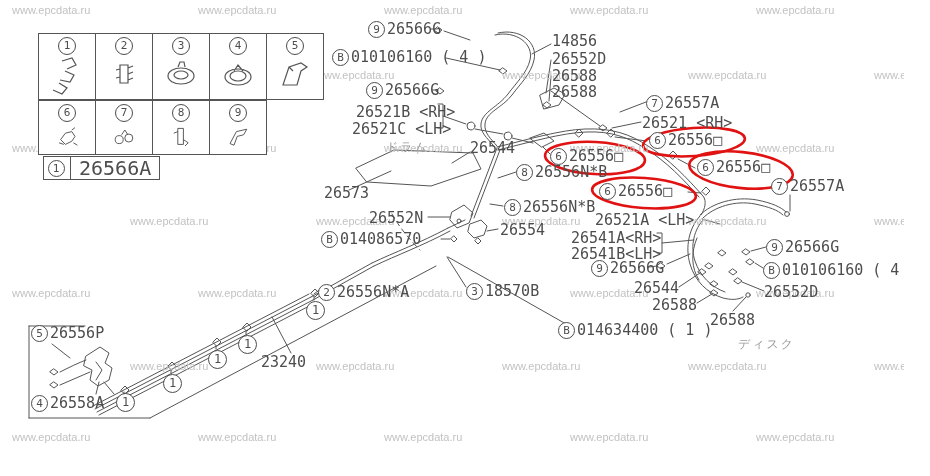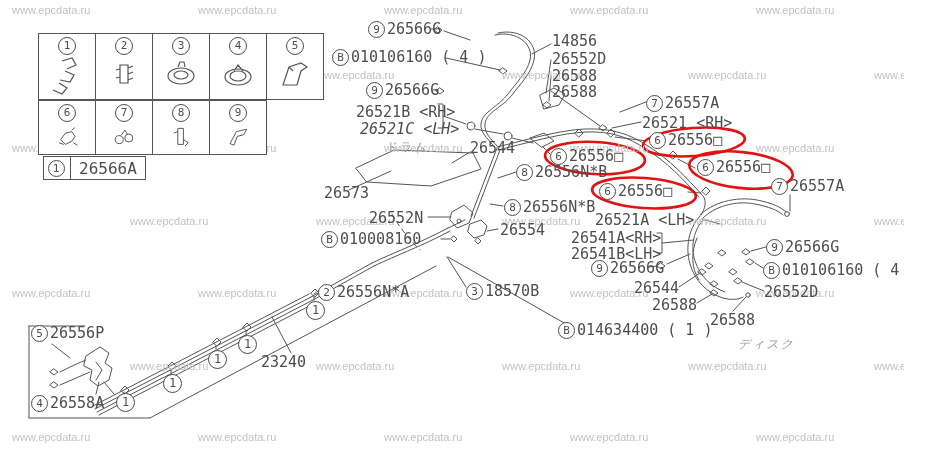--- a/index.html
+++ b/index.html
@@ -19,21 +19,21 @@
         letter-spacing:2px;white-space:nowrap;}
   #legend{position:absolute;}
   .lgrid{position:absolute;border:1px solid #555;background:#fff;box-sizing:border-box;
          display:flex;flex-direction:column;align-items:center;}
   .lgrid .num{margin-top:3px;width:16px;height:16px;border:1.4px solid #4d4d4d;border-radius:50%;
          font-size:11px;line-height:16px;text-align:center;color:#4d4d4d;}
   .refbox{position:absolute;display:flex;border:1px solid #555;background:#fff;height:24px;
           box-sizing:border-box;align-items:center;}
   .refbox .cell1{width:26px;display:flex;justify-content:center;align-items:center;
           border-right:1px solid #555;height:100%;}
-  .refbox .cell2{padding:0 8px;font-size:16px;color:#4d4d4d;}
+  .refbox .cell2{padding:0 8px;font-size:20px;color:#4d4d4d;}
   #code{position:absolute;font-size:15px;color:#3f3f3f;letter-spacing:1px;}
 </style>
 </head>
 <body>
 
 <div id="stage">
 
   <svg id="linework" width="930" height="476" viewBox="0 0 930 476">
     <g stroke="#555" stroke-width="1" fill="none" stroke-linecap="round">
 
@@ -303,35 +303,35 @@
       <div class="lbl" style="left: 552px; top: 83px;">
         <span>26588</span>
       </div>
       <div class="lbl" style="left: 366px; top: 81px;">
         <span class="badge">9</span>
         <span>26566G</span>
       </div>
       <div class="lbl" style="left: 356px; top: 103px;">
         <span>26521B &lt;RH&gt;</span>
       </div>
-      <div class="lbl" style="left: 360px; top: 120px; font-style: italic;">
+      <div class="lbl" style="left: 352px; top: 120px;">
         <span>26521C &lt;LH&gt;</span>
       </div>
       <div class="lbl" style="left: 470px; top: 139px;">
         <span>26544</span>
       </div>
       <div class="lbl" style="left: 324px; top: 184px;">
         <span>26573</span>
       </div>
       <div class="lbl" style="left: 369px; top: 209px;">
         <span>26552N</span>
       </div>
       <div class="lbl" style="left: 321px; top: 230px;">
         <span class="badge">B</span>
-        <span>010008160</span>
+        <span>014086570</span>
       </div>
       <div class="lbl" style="left: 500px; top: 221px;">
         <span>26554</span>
       </div>
       <div class="lbl" style="left: 516px; top: 163px;">
         <span class="badge">8</span>
         <span>26556N*B</span>
       </div>
       <div class="lbl" style="left: 504px; top: 198px;">
         <span class="badge">8</span>
@@ -423,16 +423,16 @@
     </div>
   <div id="marker-layer">
       <div class="marker" style="left: 116px; top: 393px;">1</div>
       <div class="marker" style="left: 163px; top: 374px;">1</div>
       <div class="marker" style="left: 208px; top: 350px;">1</div>
       <div class="marker" style="left: 238px; top: 335px;">1</div>
       <div class="marker" style="left: 306px; top: 301px;">1</div>
     </div>
   <div id="note-layer">
       <div class="note" style="left: 386px; top: 139px;">ドラム</div>
-      <div class="note" style="left: 738px; top: 336px; font-style: italic;">ディスク</div>
+      <div class="note" style="left: 738px; top: 336px;">ディスク</div>
     </div>
 
 </div>
 
 </body></html>

